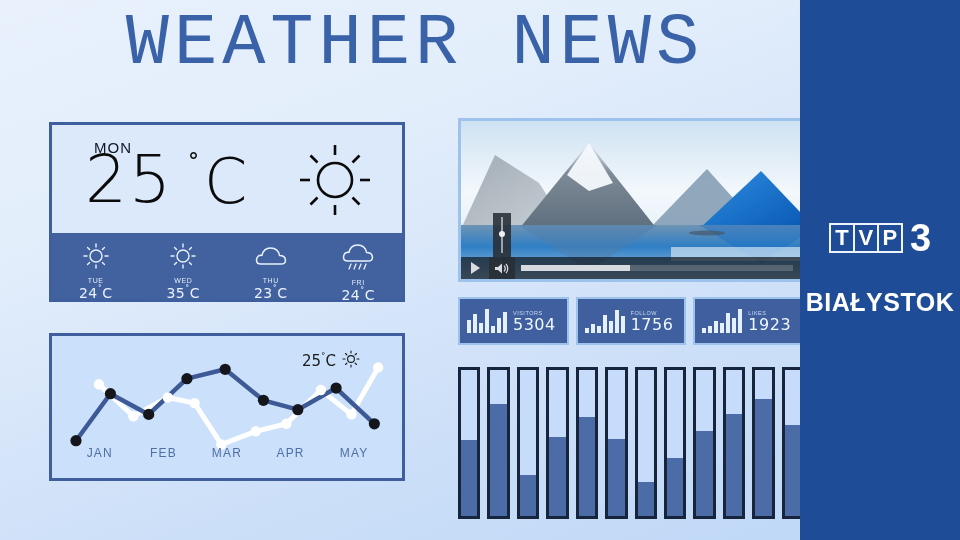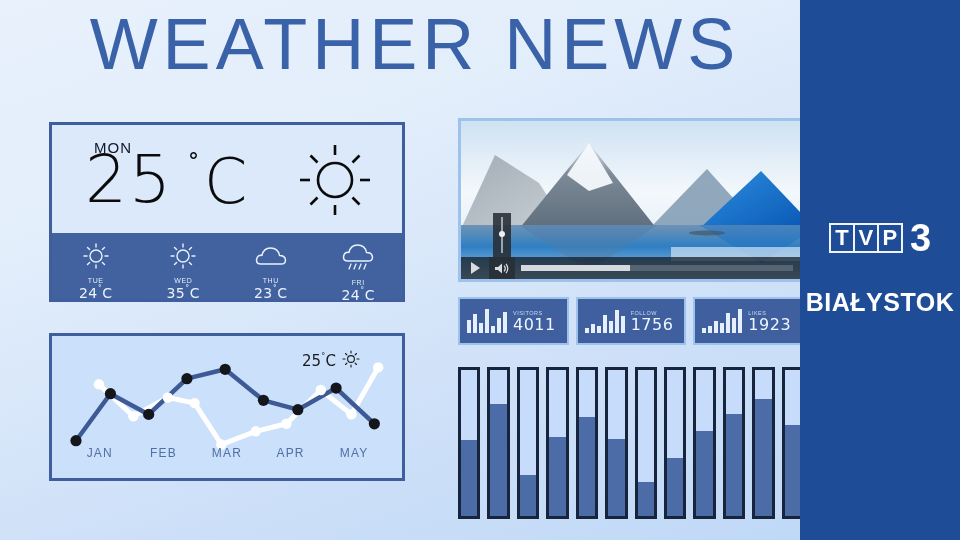--- a/index.html
+++ b/index.html
@@ -14,21 +14,21 @@
     background: linear-gradient(160deg, #e8f1fc 0%, #e3eefb 28%, #ccdff8 68%, #bcd7f6 100%);
     overflow: hidden;
   }
 
   
   #header-title {
     position: absolute;
     left: 0; top: 2px;
     width: 830px;
     text-align: center;
-    font-family: Liberation Sans, sans-serif;
+    font-family: Liberation Mono, monospace;
     font-size: 72px;
     font-weight: 400;
     letter-spacing: 5px;
     color: #3a62a8;
     white-space: nowrap;
     line-height: 84px;
   }
 
   
   #weather-card {
@@ -452,21 +452,21 @@
           <i style="height: 13px;"></i>
           <i style="height: 19px;"></i>
           <i style="height: 10px;"></i>
           <i style="height: 24px;"></i>
           <i style="height: 7px;"></i>
           <i style="height: 15px;"></i>
           <i style="height: 21px;"></i>
         </div>
       <div class="stat-text">
         <span class="stat-label">VISITORS</span>
-        <span class="stat-value">4011</span>
+        <span class="stat-value">5304</span>
       </div>
     </div>
     <div class="stat-card">
       <div class="stat-bars">
           <i style="height: 5px;"></i>
           <i style="height: 9px;"></i>
           <i style="height: 7px;"></i>
           <i style="height: 18px;"></i>
           <i style="height: 12px;"></i>
           <i style="height: 23px;"></i>

